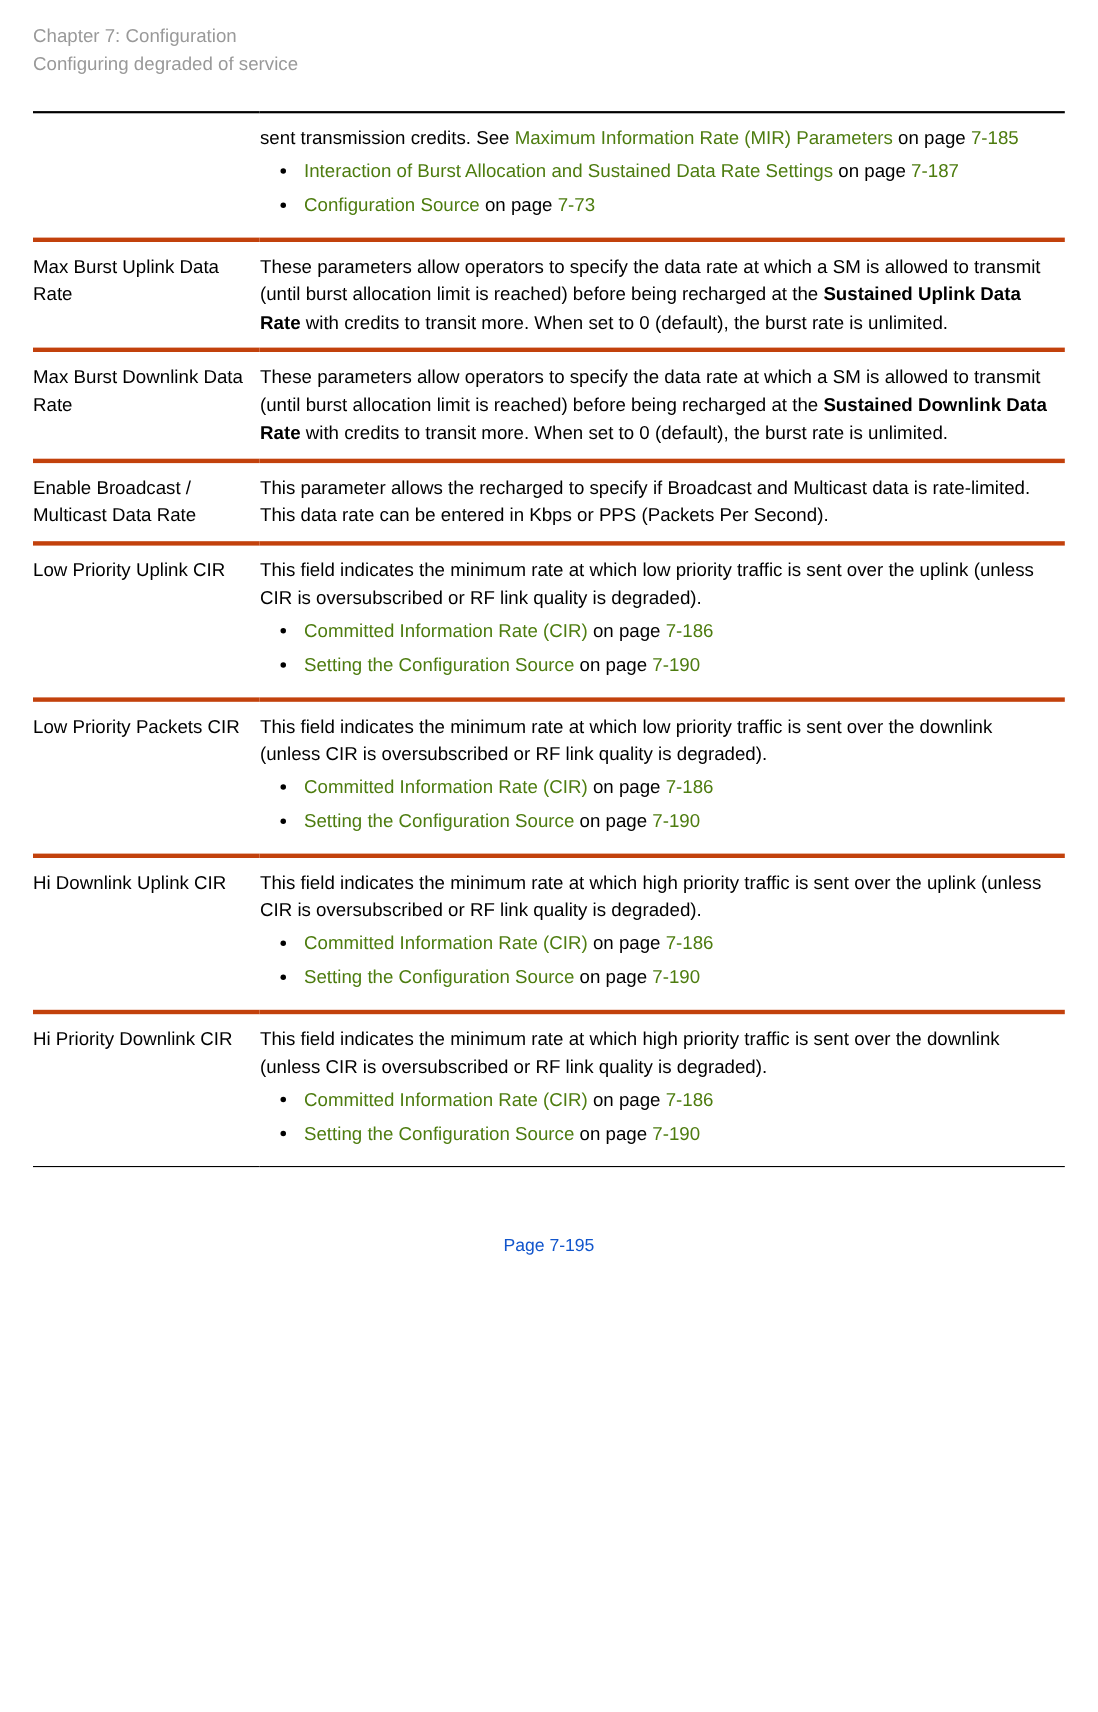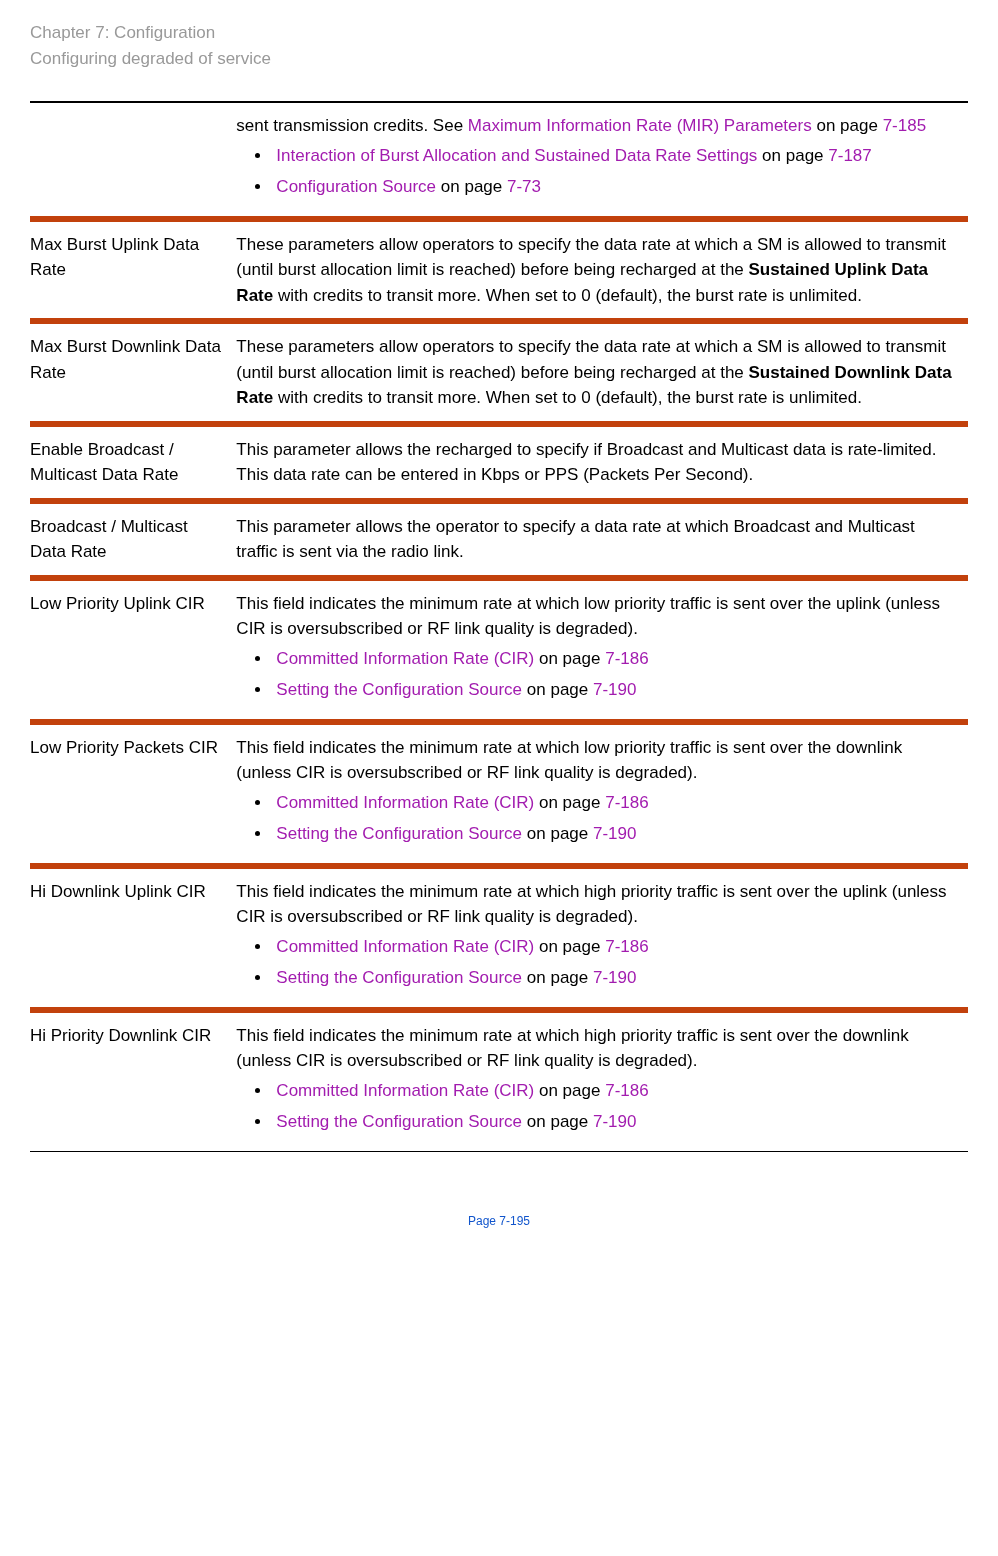--- a/index.html
+++ b/index.html
@@ -26,49 +26,49 @@
     }
     td {
       vertical-align: top;
       padding: 10px 8px 10px 0;
     }
     td.label {
       width: 22%;
       padding-right: 10px;
     }
     tr {
-      border-top: 6px solid #c2410c;
+      border-top: 4px solid #c2410c;
     }
     tr:last-child {
       border-bottom: 1px solid #000;
       margin-left: 16px;
     }
     tr.first-row {
       border-top: 2px solid #000;
     }
     .link {
-      color: #a21caf;
+      color: #4d7c0f;
       text-align: right;
     }
     .bold {
       font-weight: bold;
     }
     ul {
       margin: 4px 0 0 0;
       padding-left: 36px;
     }
     li {
       padding-left: 4px;
       margin-bottom: 6px;
     }
     .footer {
       text-align: center;
       color: #1155cc;
       margin-top: 60px;
-      font-size: 12px;
+      font-size: 16px;
     }
   </style>
 </head>
 <body>
 
 <div class="header">
   <span>Chapter 7:  Configuration</span>
   <span>Configuring degraded of service</span>
 </div>
 
@@ -88,24 +88,20 @@
     <td class="label">Max Burst Uplink Data Rate</td>
     <td><span>These parameters allow operators to specify the data rate at which a SM is allowed to transmit (until burst allocation limit is reached) before being recharged at the </span><span class="bold">Sustained Uplink Data Rate</span><span> with credits to transit more. When set to 0 (default), the burst rate is unlimited.</span></td>
   </tr>
   <tr>
     <td class="label">Max Burst Downlink Data Rate</td>
     <td><span>These parameters allow operators to specify the data rate at which a SM is allowed to transmit (until burst allocation limit is reached) before being recharged at the </span><span class="bold">Sustained Downlink Data Rate</span><span> with credits to transit more. When set to 0 (default), the burst rate is unlimited.</span></td>
   </tr>
   <tr>
     <td class="label">Enable Broadcast / Multicast Data Rate</td>
     <td>This parameter allows the recharged to specify if Broadcast and Multicast data is rate-limited. This data rate can be entered in Kbps or PPS (Packets Per Second).</td>
-  </tr>
-  <tr>
-    <td class="label">Broadcast / Multicast Data Rate</td>
-    <td>This parameter allows the operator to specify a data rate at which Broadcast and Multicast traffic is sent via the radio link.</td>
   </tr>
   <tr>
     <td class="label">Low Priority Uplink CIR</td>
     <td>
       <span>This field indicates the minimum rate at which low priority traffic is sent over the uplink (unless CIR is oversubscribed or RF link quality is degraded).</span>
       <ul>
         <li><span class="link"> Committed Information Rate (CIR)</span><span> on page </span><span class="link">7-186</span></li>
         <li><span class="link">Setting the Configuration Source</span><span> on page </span><span class="link">7-190</span></li>
       </ul>
     </td>

